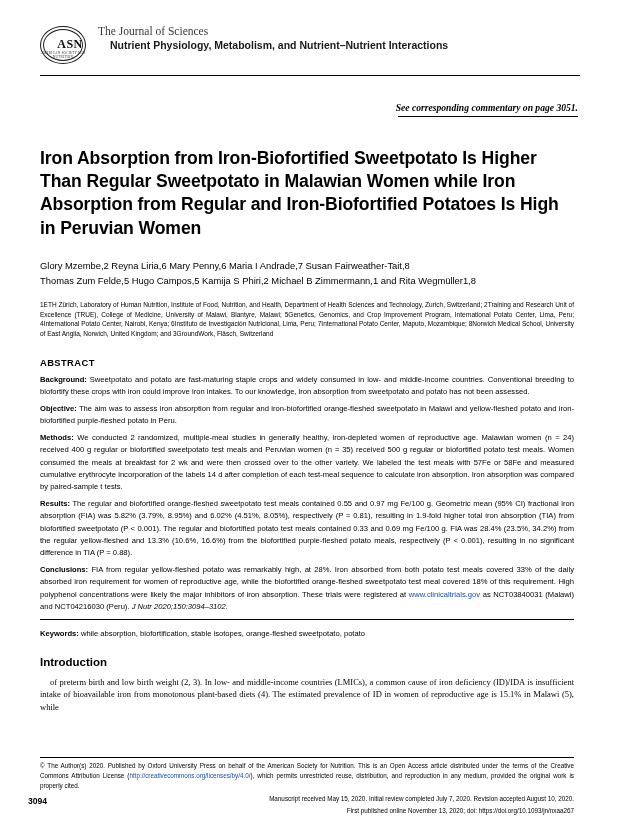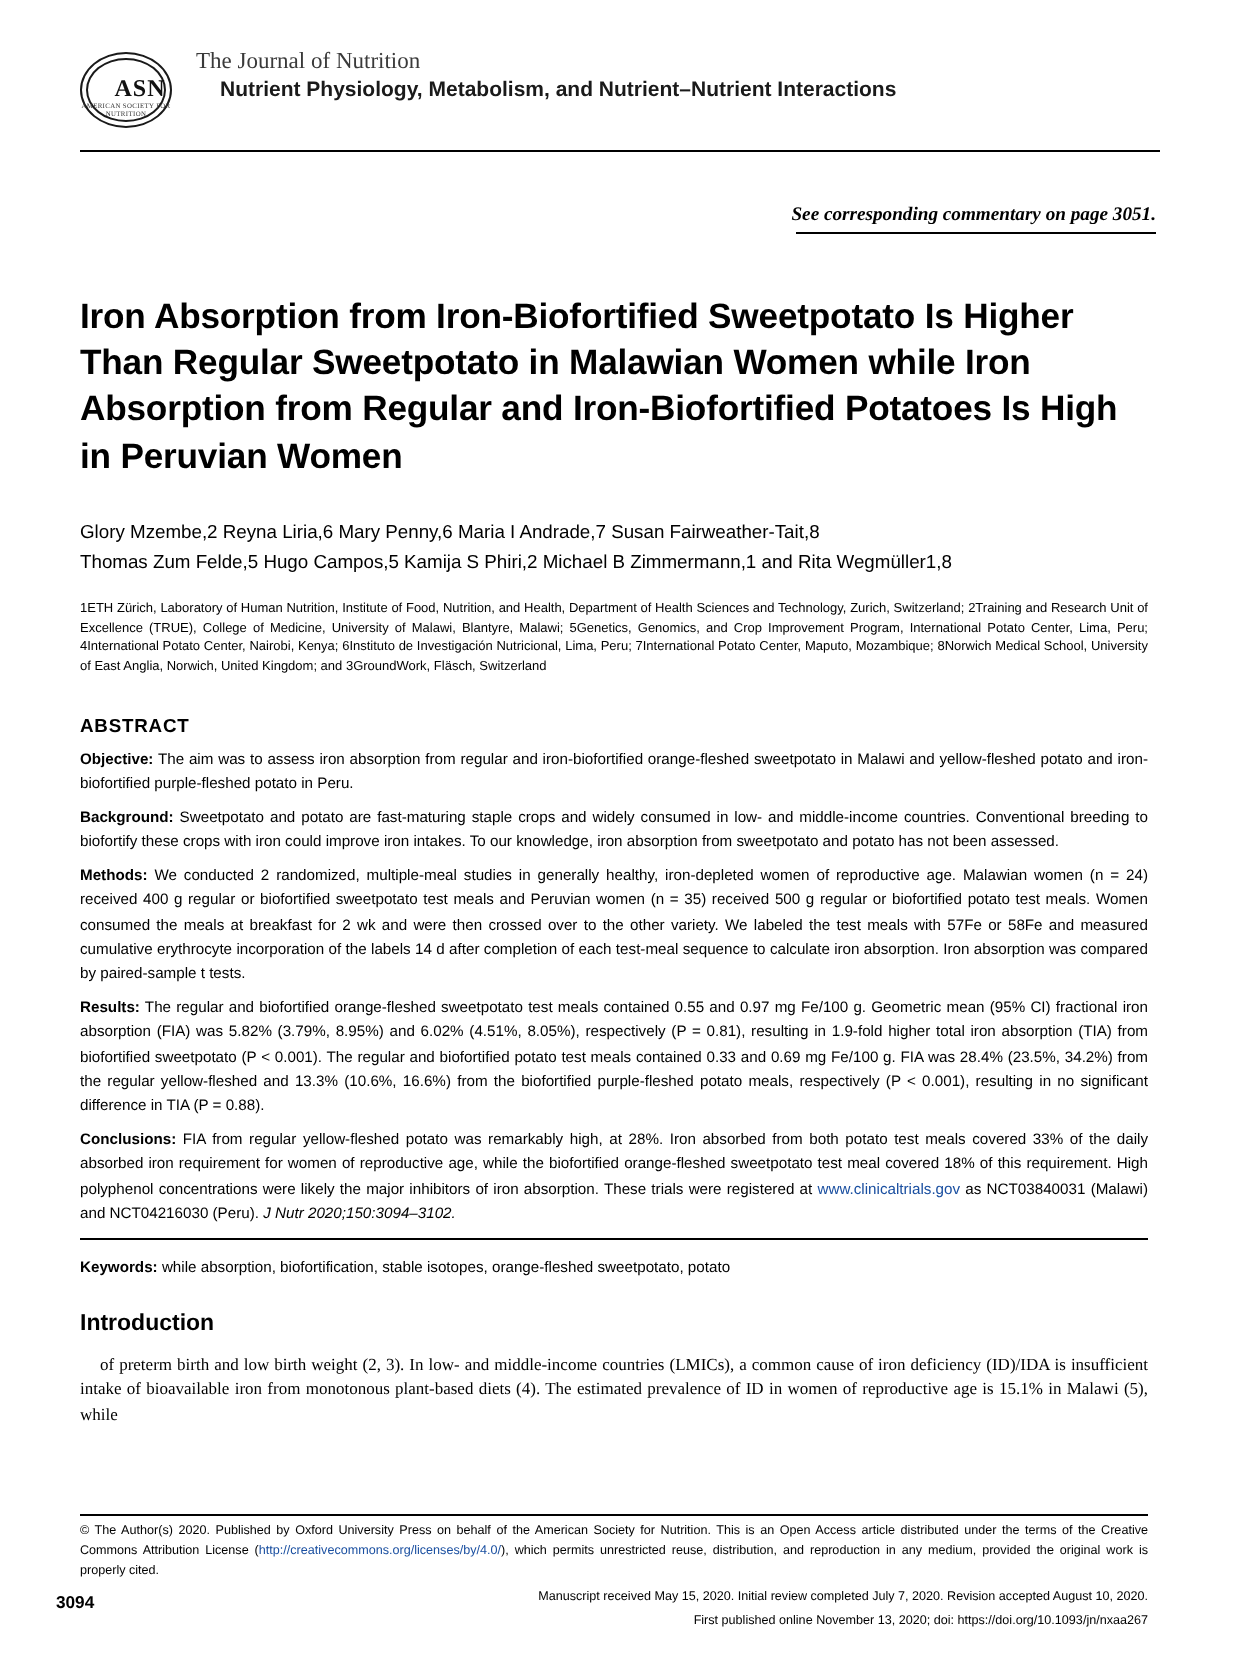--- a/index.html
+++ b/index.html
@@ -223,45 +223,45 @@
 <div class="page">
 
   <div class="masthead">
     <div class="asn-logo">
       <div class="oval"></div>
       <div class="oval-inner"></div>
       <div class="asn-text">ASN</div>
       <div class="asn-sub">AMERICAN SOCIETY FOR NUTRITION</div>
     </div>
     <div class="journal-block">
-      <div class="journal-title">The Journal of Nutrition</div>
+      <div class="journal-title">The Journal of Sciences</div>
       <div class="journal-sub">Nutrient Physiology, Metabolism, and Nutrient–Nutrient Interactions</div>
     </div>
   </div>
   <div class="rule"></div>
 
   <div class="commentary">See corresponding commentary on page 3051.</div>
   <div class="commentary-rule"></div>
 
   <div class="article-title">Iron Absorption from Iron-Biofortified Sweetpotato Is Higher Than Regular Sweetpotato in Malawian Women while Iron Absorption from Regular and Iron-Biofortified Potatoes Is High in Peruvian Women</div>
 
   <div class="authors">
     <div><span>Glory Mzembe,2 Reyna Liria,6 Mary Penny,6 Maria I Andrade,7 Susan Fairweather-Tait,8</span></div>
     <div><span>Thomas Zum Felde,5 Hugo Campos,5 Kamija S Phiri,2 Michael B Zimmermann,1 and Rita Wegmüller1,8</span></div>
   </div>
 
   <div class="affiliations">1ETH Zürich, Laboratory of Human Nutrition, Institute of Food, Nutrition, and Health, Department of Health Sciences and Technology, Zurich, Switzerland; 2Training and Research Unit of Excellence (TRUE), College of Medicine, University of Malawi, Blantyre, Malawi; 5Genetics, Genomics, and Crop Improvement Program, International Potato Center, Lima, Peru; 4International Potato Center, Nairobi, Kenya; 6Instituto de Investigación Nutricional, Lima, Peru; 7International Potato Center, Maputo, Mozambique; 8Norwich Medical School, University of East Anglia, Norwich, United Kingdom; and 3GroundWork, Fläsch, Switzerland</div>
 
   <div class="abstract-head">ABSTRACT</div>
   <div class="abstract">
     <p>
+      <b>Background:</b><span> Sweetpotato and potato are fast-maturing staple crops and widely consumed in low- and middle-income countries. Conventional breeding to biofortify these crops with iron could improve iron intakes. To our knowledge, iron absorption from sweetpotato and potato has not been assessed.</span>
+    </p>
+    <p>
       <b>Objective:</b><span> The aim was to assess iron absorption from regular and iron-biofortified orange-fleshed sweetpotato in Malawi and yellow-fleshed potato and iron-biofortified purple-fleshed potato in Peru.</span>
-    </p>
-    <p>
-      <b>Background:</b><span> Sweetpotato and potato are fast-maturing staple crops and widely consumed in low- and middle-income countries. Conventional breeding to biofortify these crops with iron could improve iron intakes. To our knowledge, iron absorption from sweetpotato and potato has not been assessed.</span>
     </p>
     <p>
       <b>Methods:</b><span> We conducted 2 randomized, multiple-meal studies in generally healthy, iron-depleted women of reproductive age. Malawian women (n = 24) received 400 g regular or biofortified sweetpotato test meals and Peruvian women (n = 35) received 500 g regular or biofortified potato test meals. Women consumed the meals at breakfast for 2 wk and were then crossed over to the other variety. We labeled the test meals with 57Fe or 58Fe and measured cumulative erythrocyte incorporation of the labels 14 d after completion of each test-meal sequence to calculate iron absorption. Iron absorption was compared by paired-sample t tests.</span>
     </p>
     <p>
       <b>Results:</b><span> The regular and biofortified orange-fleshed sweetpotato test meals contained 0.55 and 0.97 mg Fe/100 g. Geometric mean (95% CI) fractional iron absorption (FIA) was 5.82% (3.79%, 8.95%) and 6.02% (4.51%, 8.05%), respectively (P = 0.81), resulting in 1.9-fold higher total iron absorption (TIA) from biofortified sweetpotato (P &lt; 0.001). The regular and biofortified potato test meals contained 0.33 and 0.69 mg Fe/100 g. FIA was 28.4% (23.5%, 34.2%) from the regular yellow-fleshed and 13.3% (10.6%, 16.6%) from the biofortified purple-fleshed potato meals, respectively (P &lt; 0.001), resulting in no significant difference in TIA (P = 0.88).</span>
     </p>
     <p>
       <b>Conclusions:</b><span> FIA from regular yellow-fleshed potato was remarkably high, at 28%. Iron absorbed from both potato test meals covered 33% of the daily absorbed iron requirement for women of reproductive age, while the biofortified orange-fleshed sweetpotato test meal covered 18% of this requirement. High polyphenol concentrations were likely the major inhibitors of iron absorption. These trials were registered at </span><a class="link" href="#">www.clinicaltrials.gov</a><span> as NCT03840031 (Malawi) and NCT04216030 (Peru).</span>
       <i>J Nutr 2020;150:3094–3102.</i>

